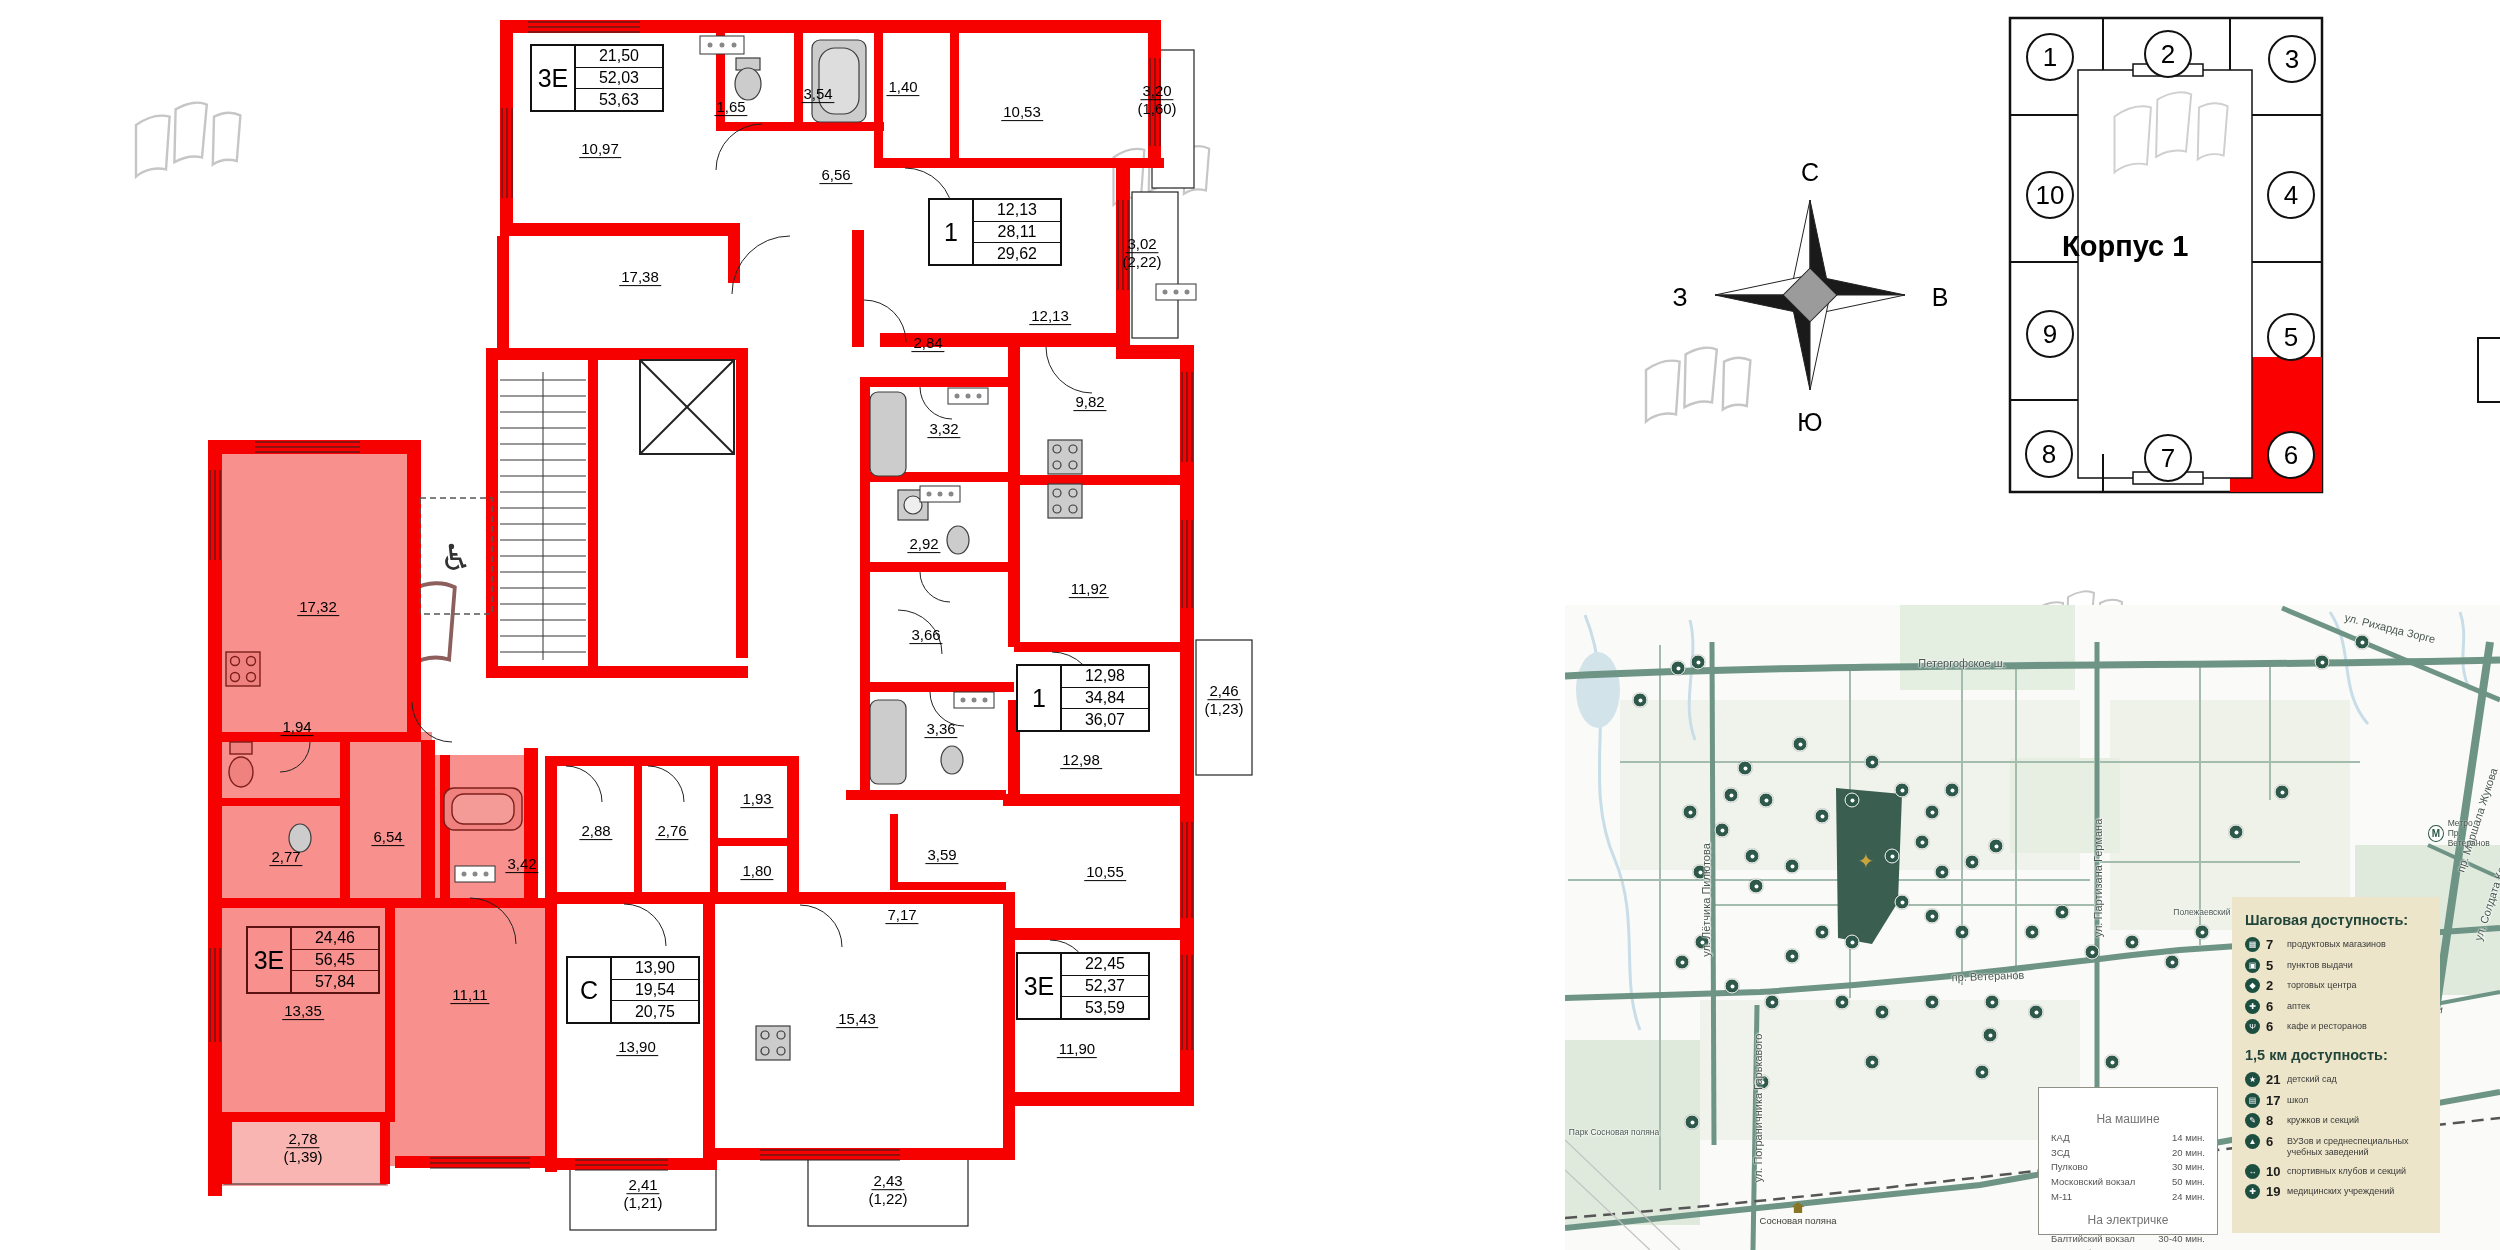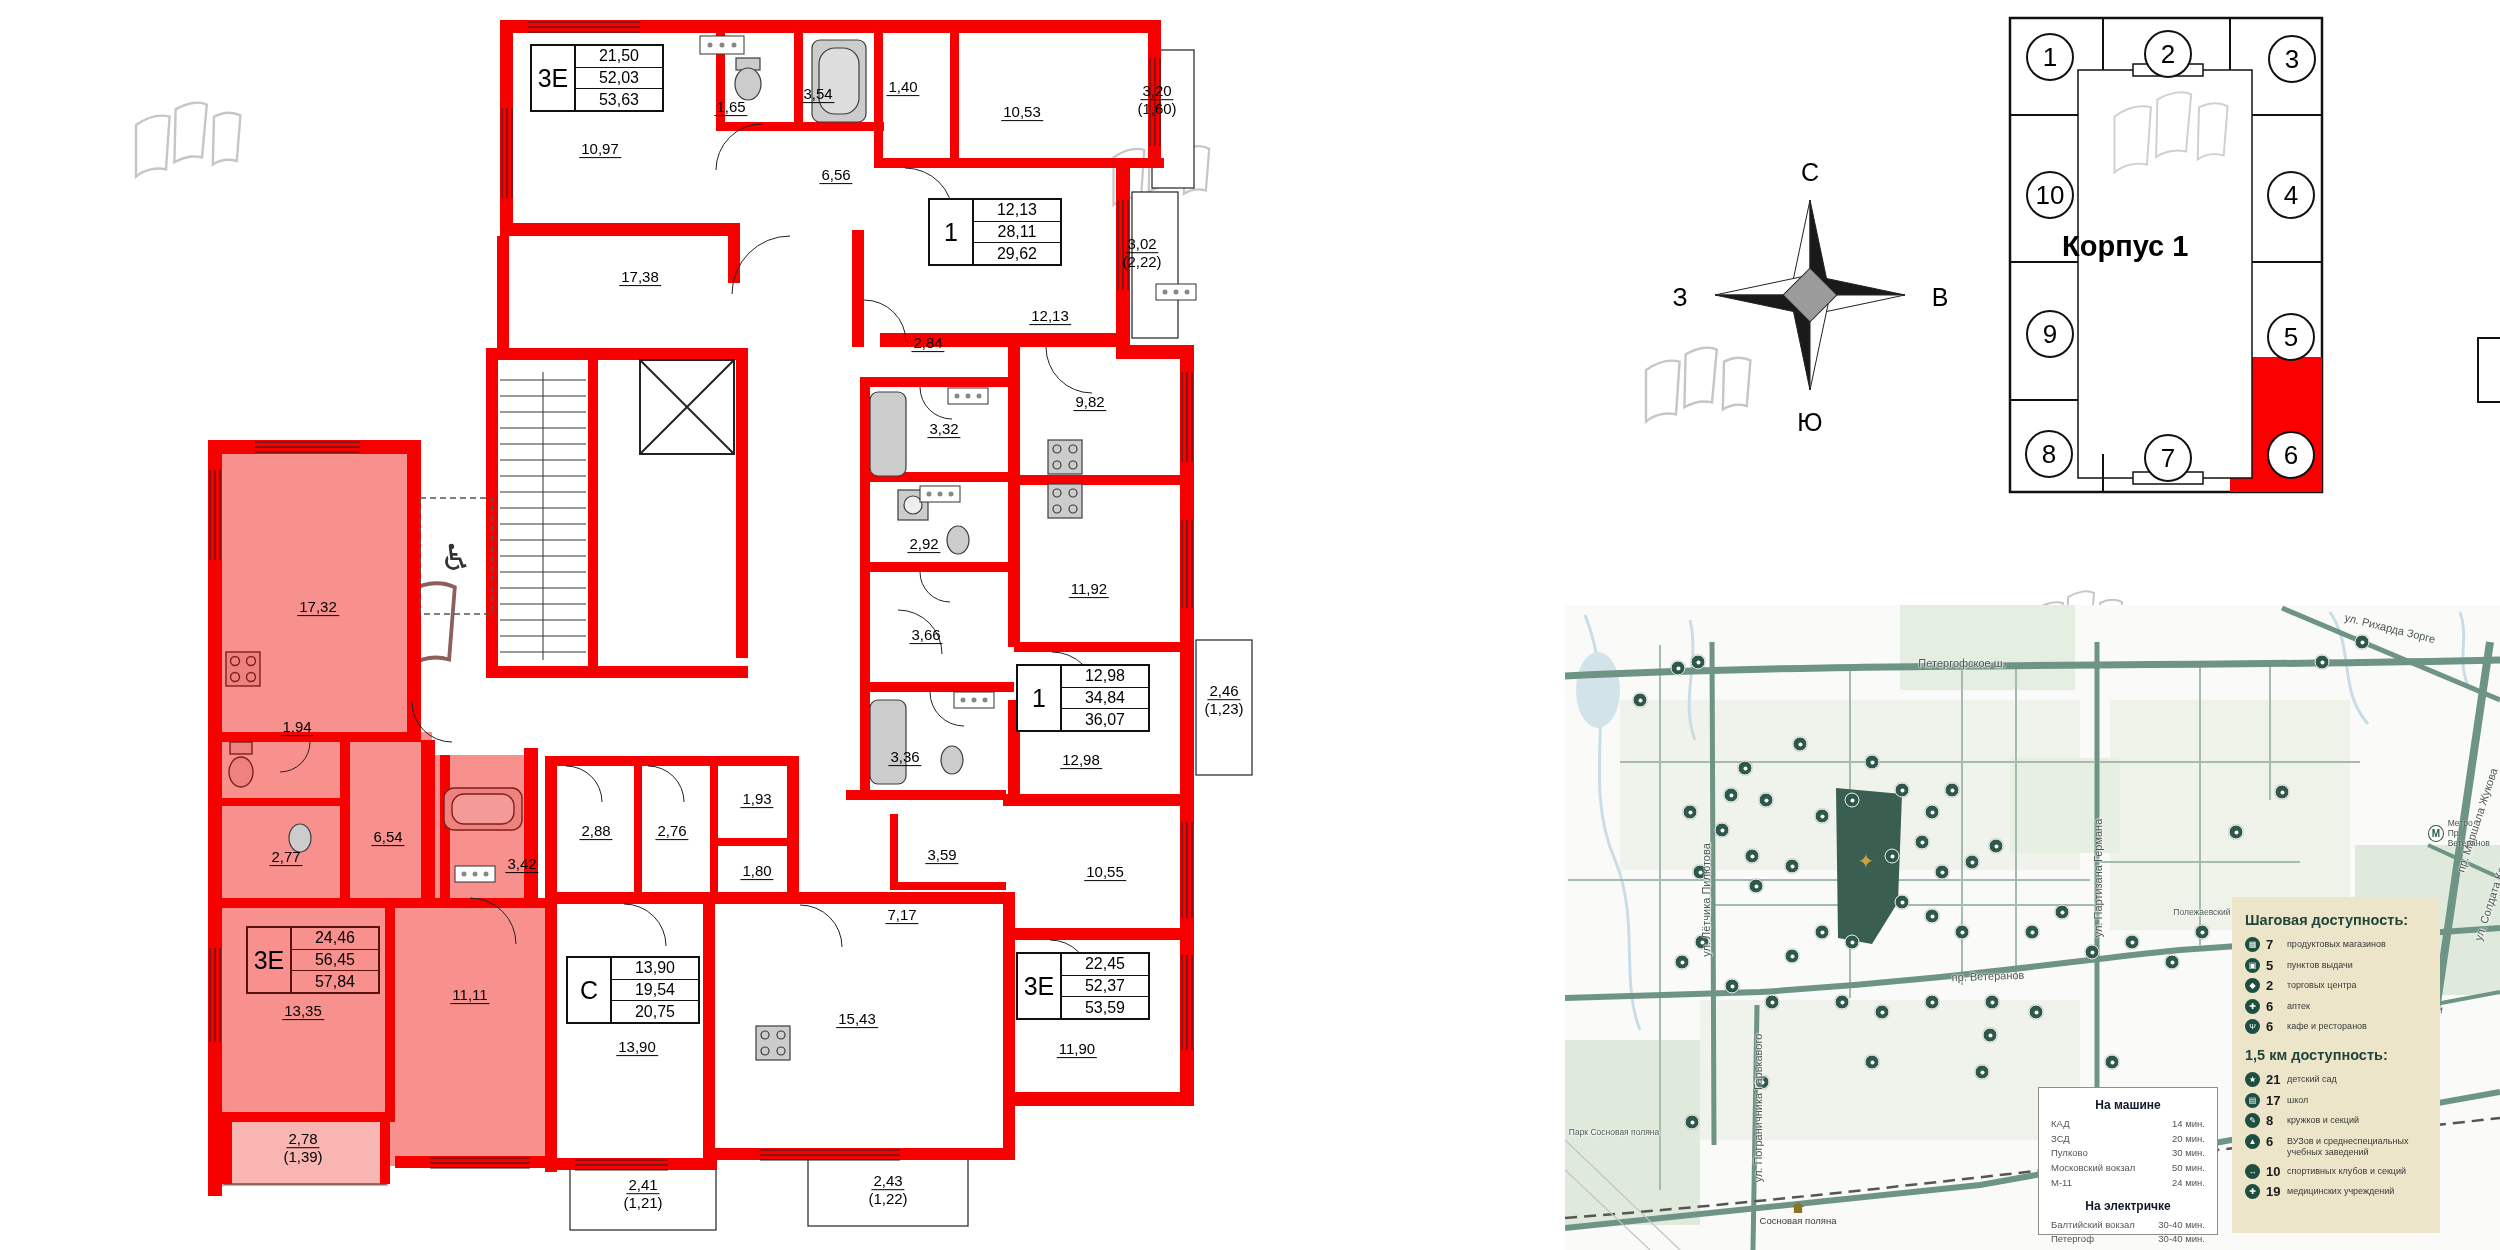--- a/index.html
+++ b/index.html
@@ -46,21 +46,21 @@
           padding:15px 13px;box-sizing:border-box;z-index:5;}
   .lg-title{font-size:14.5px;font-weight:bold;color:#21453a;margin:0 0 9px;}
   .lg-title.second{margin-top:13px;}
   .lg-row{display:flex;align-items:flex-start;margin-bottom:5.5px;}
   .lg-ic{width:15px;height:15px;border-radius:50%;background:#1d4f41;color:#fff;font-size:8px;
          display:flex;align-items:center;justify-content:center;flex:none;margin-right:6px;}
   .lg-n{font-size:13px;font-weight:bold;width:21px;flex:none;color:#1c1c1c;}
   .lg-t{font-size:9px;color:#3a3a3a;line-height:1.25;padding-top:2px;}
   .travel{position:absolute;left:2038px;top:1087px;width:180px;height:148px;background:#fff;border:1px solid #8f8f86;
           box-sizing:border-box;padding:8px 12px;z-index:5;}
-  .tv-title{text-align:center;font-weight:bold;font-size:12px;color:#0f172a;margin:2px 0 5px;}
+  .tv-title{text-align:center;font-weight:normal;font-size:12px;color:#737373;margin:16px 0 5px;}
   .tv-row{display:flex;justify-content:space-between;font-size:9.5px;color:#555;line-height:1.55;}
 </style>
 </head>
 <body>
 
 <div class="canvas">
 
   <svg width="1310" height="1250" viewBox="0 0 1310 1250" style="z-index:1">
 
     <g fill="#f8918e">
@@ -733,21 +733,21 @@
       <div class="rlabel" style="left: 1089px; top: 590px; position: absolute;">
         <span class="main">11,92</span>
         
       </div>
 
       <div class="rlabel" style="left: 926px; top: 636px; position: absolute;">
         <span class="main">3,66</span>
         
       </div>
 
-      <div class="rlabel" style="left: 905px; top: 730px; position: absolute; margin-top: 28px;">
+      <div class="rlabel" style="left: 941px; top: 730px; position: absolute;">
         <span class="main">3,36</span>
         
       </div>
 
       <div class="rlabel" style="left: 1224px; top: 702px; position: absolute;">
         <span class="main">2,46</span>
         <span class="sub">(1,23)</span>
       </div>
 
       <div class="rlabel" style="left: 1081px; top: 761px; position: absolute;">

